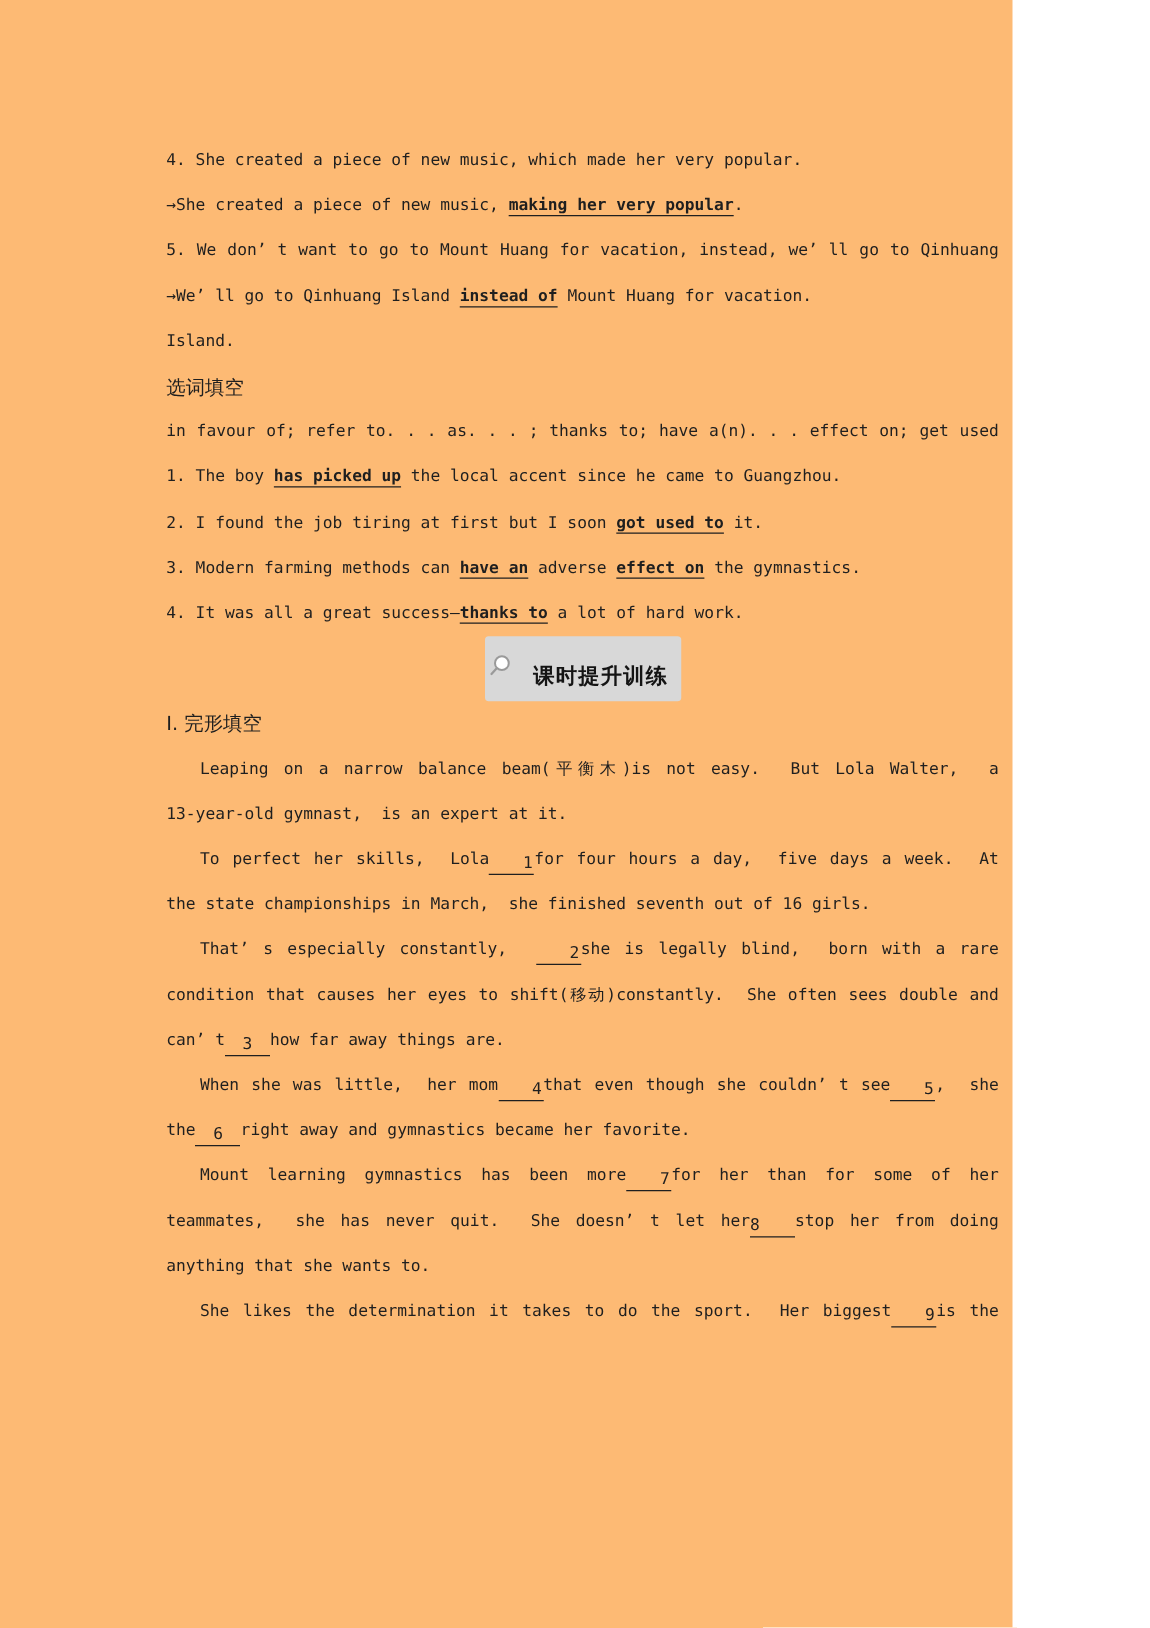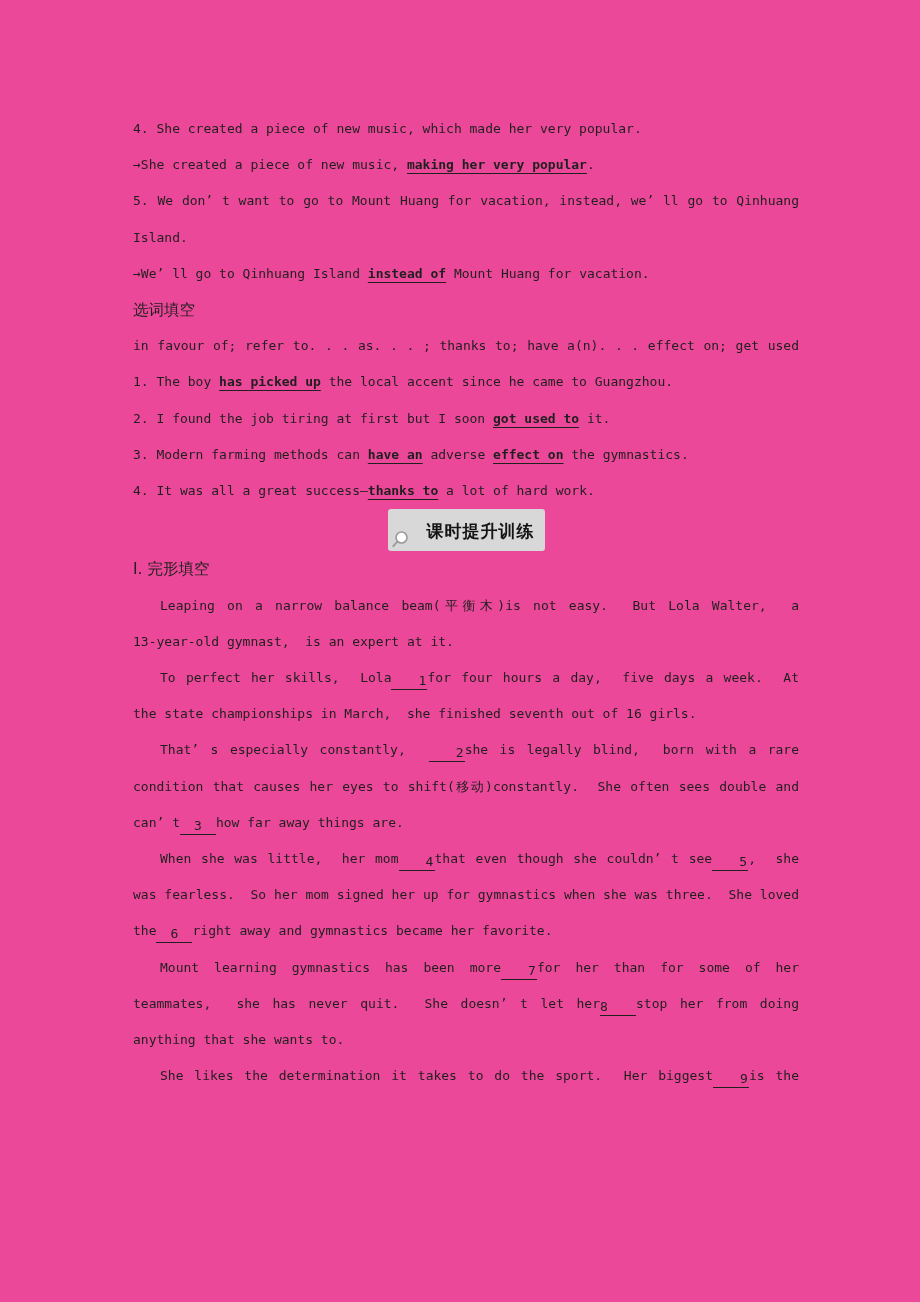--- a/index.html
+++ b/index.html
@@ -1,20 +1,20 @@
 <!DOCTYPE html>
 <html><head>
 <meta charset="utf-8">
 <style>
   html,body{margin:0;padding:0;background:#ffffff;}
   .page{
     position:relative;
-    width:920px;
+    width:810px;
     height:1302px;
-    background:#ec4899;
+    background:#fdba74;
     overflow:hidden;
     font-family:"DejaVu Sans Mono","Liberation Mono",monospace;
     font-size:13px;
     color:#1f1f1f;
   }
   .content{
     position:absolute;
     left:133px;
     top:111px;
     width:666px;
@@ -48,46 +48,46 @@
     line-height:16px;
     vertical-align:-3px;
   }
   .badge-line{
     line-height:36.2px;
     min-height:36.2px;
     text-align:center;
   }
   .badge{
     display:inline-flex;
-    align-items:flex-end;
+    align-items:flex-start;
     gap:17px;
     background:#d8d8d8;
-    padding:4px 10px 2px 3px;
+    padding:14px 10px 2px 3px;
     border-radius:3px;
     vertical-align:middle;
   }
   .badge-icon{ display:inline-block; width:19px; height:19px; }
   .badge-label{
     font-family:"DejaVu Sans","Liberation Sans",sans-serif;
     font-weight:bold;
     font-size:17px;
     letter-spacing:1px;
     color:#141414;
   }
 </style>
 </head>
 <body>
 
 <div class="page">
   <div class="content">
       <div class="line"><span>4. She created a piece of new music, which made her very popular.</span></div>
       <div class="line"><span>→She created a piece of new music, </span><span class="bu">making her very popular</span><span>.</span></div>
       <div class="line justify"><span>5. We don’ t want to go to Mount Huang for vacation, instead, we’ ll go to Qinhuang</span></div>
+      <div class="line"><span>→We’ ll go to Qinhuang Island </span><span class="bu">instead of</span><span> Mount Huang for vacation.</span></div>
       <div class="line"><span>Island.</span></div>
-      <div class="line"><span>→We’ ll go to Qinhuang Island </span><span class="bu">instead of</span><span> Mount Huang for vacation.</span></div>
       <div class="line cn"><span>选词填空</span></div>
       <div class="line justify"><span>in favour of; refer to. . . as. . . ; thanks to; have a(n). . . effect on; get used</span></div>
       <div class="line"><span>1. The boy </span><span class="bu">has picked up</span><span> the local accent since he came to Guangzhou.</span></div>
       <div class="line"><span>2. I found the job tiring at first but I soon </span><span class="bu">got used to</span><span> it.</span></div>
       <div class="line"><span>3. Modern farming methods can </span><span class="bu">have an</span><span> adverse </span><span class="bu">effect on</span><span> the gymnastics.</span></div>
       <div class="line"><span>4. It was all a great success—</span><span class="bu">thanks to</span><span> a lot of hard work.</span></div>
       <div class="badge-line"><span class="badge" style="background: rgb(216, 216, 216);">
           <svg class="badge-icon" viewBox="0 0 19 19">
             <circle cx="10.5" cy="7.5" r="5.5" fill="#ffffff" stroke="#9a9a9a" stroke-width="1.6"></circle>
             <line x1="6.2" y1="11.8" x2="2.2" y2="16.2" stroke="#9a9a9a" stroke-width="1.8" stroke-linecap="round"></line>
@@ -96,20 +96,19 @@
         </span></div>
       <div class="line cn"><span>Ⅰ. 完形填空</span></div>
       <div class="line justify indent"><span>Leaping on a narrow balance beam(平衡木)is not easy.  But Lola Walter,  a</span></div>
       <div class="line"><span>13-year-old gymnast,  is an expert at it.</span></div>
       <div class="line justify indent"><span>To perfect her skills,  Lola</span><span class="blank">1</span><span>for four hours a day,  five days a week.  At</span></div>
       <div class="line"><span>the state championships in March,  she finished seventh out of 16 girls.</span></div>
       <div class="line justify indent"><span>That’ s especially constantly,  </span><span class="blank">2</span><span>she is legally blind,  born with a rare</span></div>
       <div class="line justify"><span>condition that causes her eyes to shift(移动)constantly.  She often sees double and</span></div>
       <div class="line"><span>can’ t</span><span class="blank">3</span><span>how far away things are.</span></div>
       <div class="line justify indent"><span>When she was little,  her mom</span><span class="blank">4</span><span>that even though she couldn’ t see</span><span class="blank">5</span><span>,  she</span></div>
-      <div class="line justify"><span>was fearless.  So her mom signed her up for gymnastics when she was three.  She loved</span></div>
       <div class="line"><span>the</span><span class="blank">6</span><span>right away and gymnastics became her favorite.</span></div>
       <div class="line justify indent"><span>Mount learning gymnastics has been more</span><span class="blank">7</span><span>for her than for some of her</span></div>
       <div class="line justify"><span>teammates,  she has never quit.  She doesn’ t let her</span><span class="blank">8</span><span>stop her from doing</span></div>
       <div class="line"><span>anything that she wants to.</span></div>
       <div class="line justify indent"><span>She likes the determination it takes to do the sport.  Her biggest</span><span class="blank">9</span><span>is the</span></div>
     </div>
 </div>
 
 </body></html>

